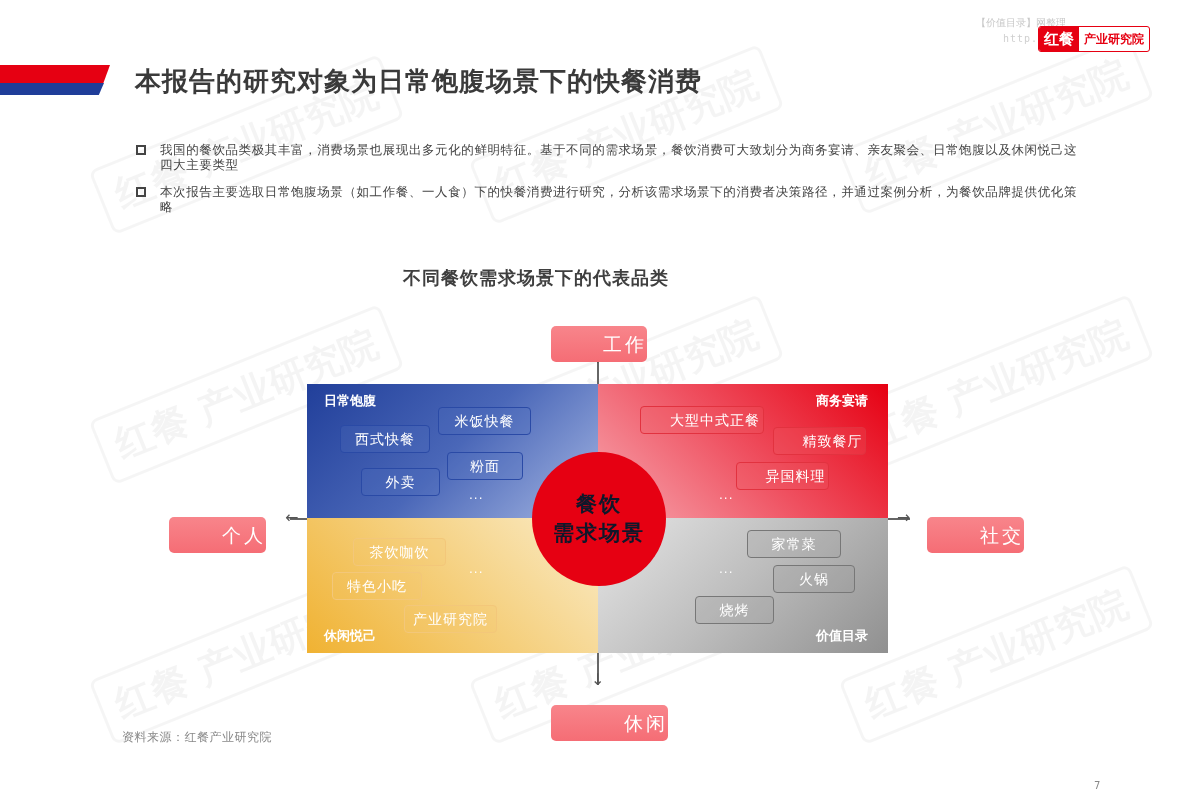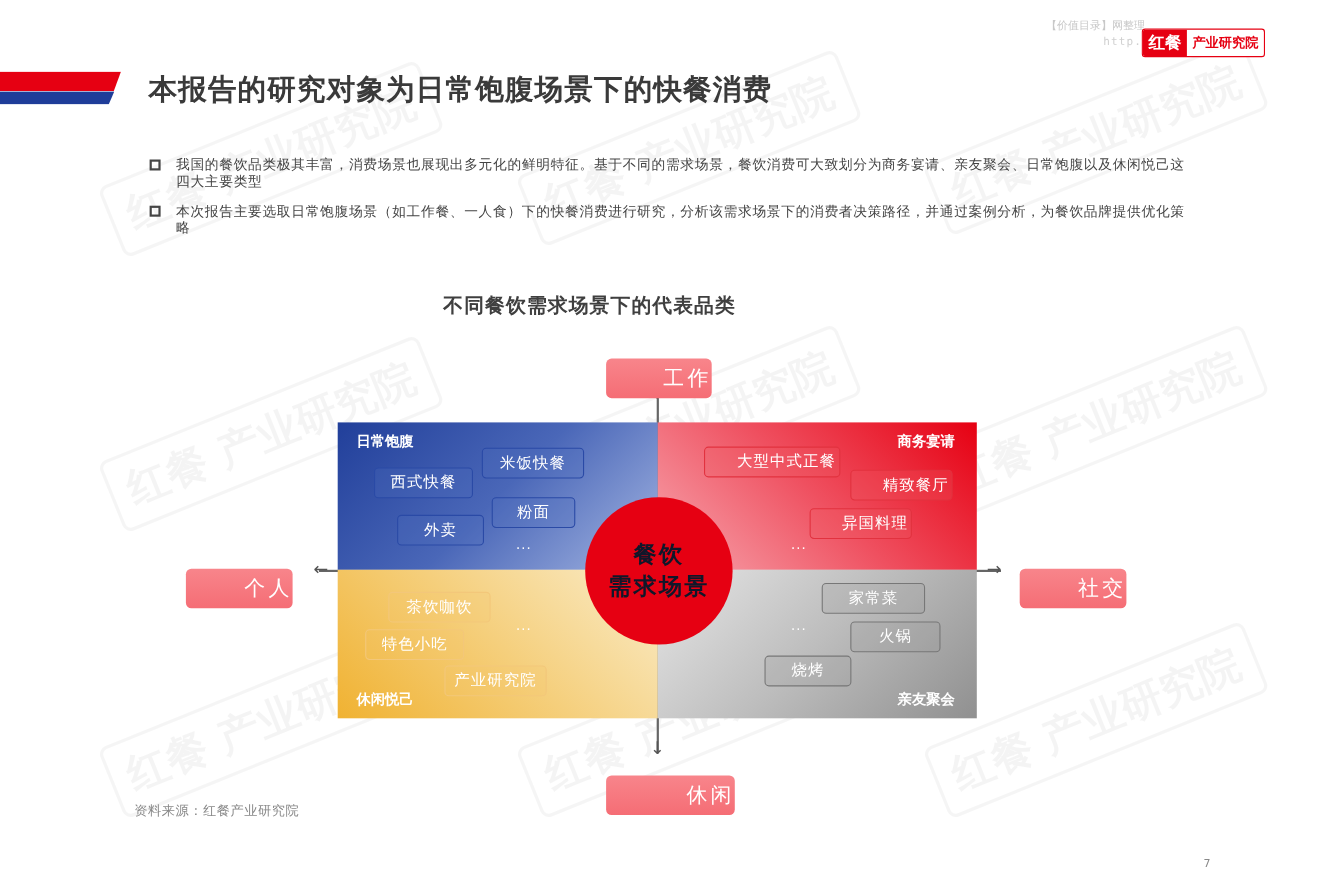--- a/index.html
+++ b/index.html
@@ -7,21 +7,21 @@
   body { position: relative; font-family: "DejaVu Sans", "Liberation Sans", sans-serif; color: #333; }
 
   
   .wm { position: absolute; transform: rotate(-22deg); color: rgba(0,0,0,0.045); font-size: 38px; font-weight: bold;
         border: 3px solid rgba(0,0,0,0.04); padding: 6px 14px; border-radius: 8px; white-space: nowrap; pointer-events: none; z-index: 0; }
 
   
   .logo { position: absolute; left: 1038px; top: 26px; display: flex; height: 26px; border: 1px solid #e60012; border-radius: 3px; overflow: hidden; z-index: 5; background: #fff; }
   .logo .red { background: #e60012; color: #fff; font-weight: bold; font-size: 15px; padding: 0 5px; line-height: 24px; }
   .logo .txt { color: #e60012; font-size: 12px; font-weight: bold; padding: 0 5px; line-height: 24px; }
-  .logo-ghost { position: absolute; left: 951px; top: 16px; font-size: 10px; color: #c8c8c8; z-index: 4; white-space: nowrap; }
+  .logo-ghost { position: absolute; left: 976px; top: 16px; font-size: 10px; color: #c8c8c8; z-index: 4; white-space: nowrap; }
   .logo-ghost2 { position: absolute; left: 1003px; top: 33px; font-size: 10px; color: #d0d0d0; font-family: "DejaVu Sans Mono", monospace; z-index: 3; letter-spacing: 1px; }
 
   
   .hbar-red { position: absolute; left: 0; top: 65px; width: 110px; height: 18px; background: #e60012; clip-path: polygon(0 0, 100% 0, 94% 100%, 0 100%); z-index: 2; }
   .hbar-blue { position: absolute; left: 0; top: 83px; width: 104px; height: 12px; background: #1f3d99; clip-path: polygon(0 0, 100% 0, 95% 100%, 0 100%); z-index: 2; }
   .page-title { position: absolute; left: 135px; top: 64px; font-size: 26px; font-weight: bold; color: #3a3a3a; letter-spacing: 1px; z-index: 2; }
 
   
   .bullets { position: absolute; left: 136px; top: 142px; width: 945px; z-index: 2; }
   .bullet { display: flex; align-items: flex-start; margin-bottom: 12px; }
@@ -127,21 +127,21 @@
 
 <div class="quad q-bl">
   <span class="qlabel" style="left:17px;bottom:8px;">休闲悦己</span>
   <div class="tag yellow" style="left:46px;top:20px;width:93px;">茶饮咖饮</div>
   <div class="tag yellow" style="left:25px;top:54px;width:90px;">特色小吃</div>
   <div class="tag yellow" style="left:97px;top:87px;width:93px;">产业研究院</div>
   <span class="dots" style="left:162px;top:44px;">...</span>
 </div>
 
 <div class="quad q-br">
-  <span class="qlabel" style="right:20px;bottom:8px;">亲友聚会</span>
+  <span class="qlabel" style="right:20px;bottom:8px;">价值目录</span>
   <div class="tag gray" style="left:149px;top:12px;width:94px;">家常菜</div>
   <div class="tag gray" style="left:175px;top:47px;width:82px;">火锅</div>
   <div class="tag gray" style="left:97px;top:78px;width:79px;">烧烤</div>
   <span class="dots" style="left:121px;top:44px;">...</span>
 </div>
 
 <div class="center-circle">
   <span>餐饮</span>
   <span>需求场景</span>
 </div>

